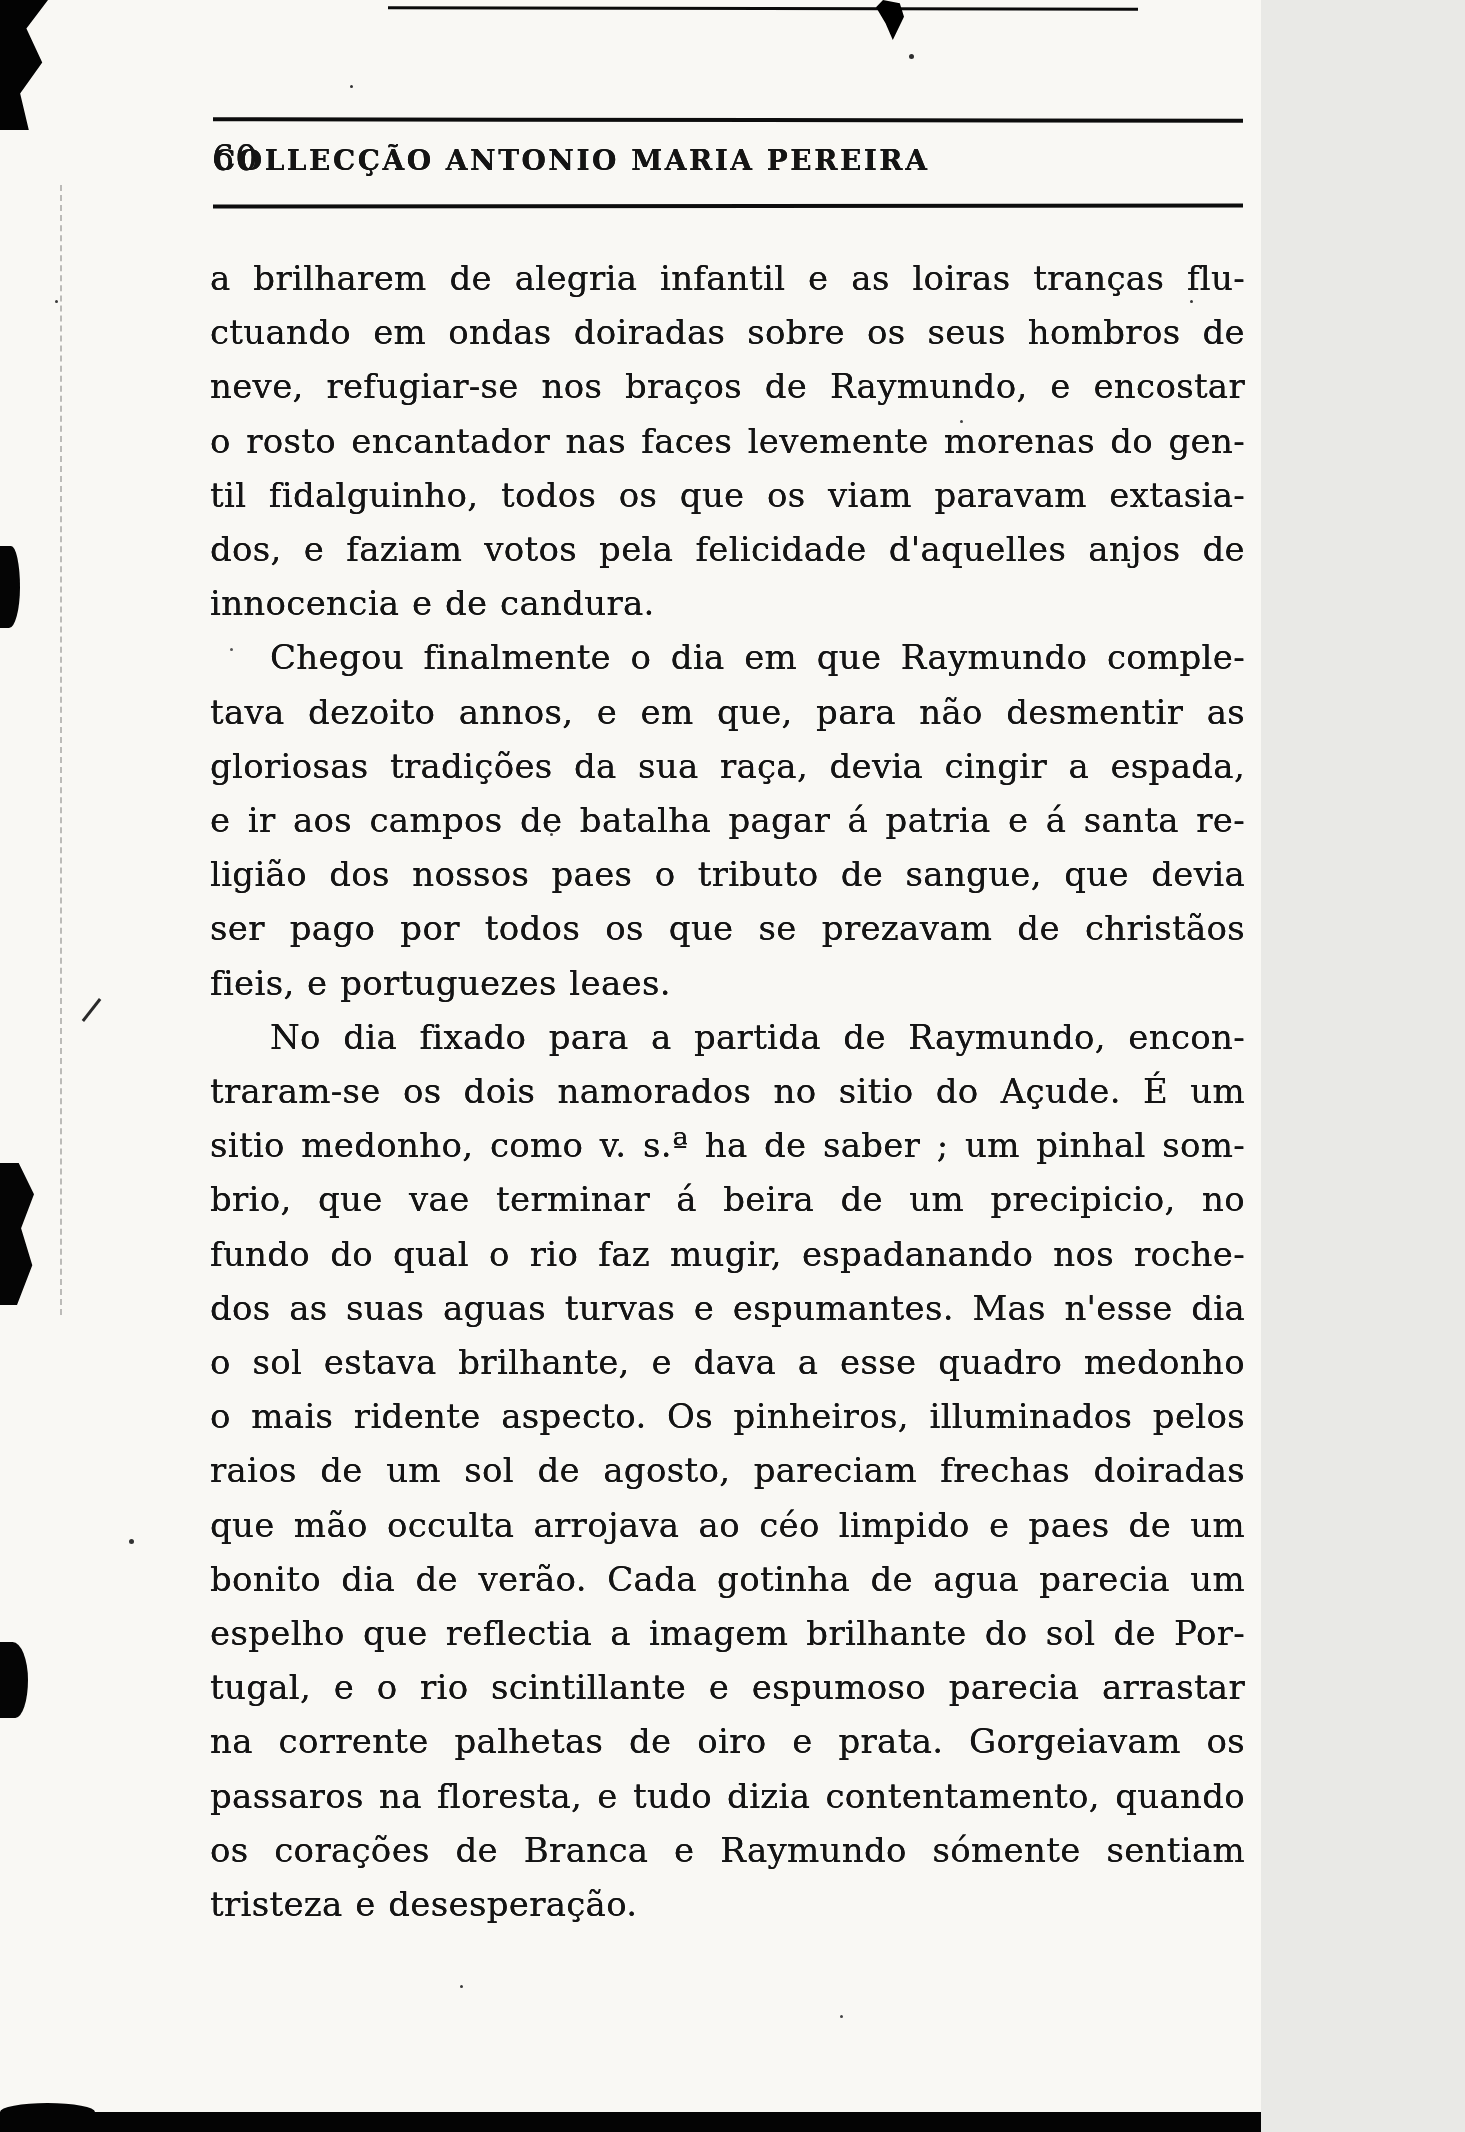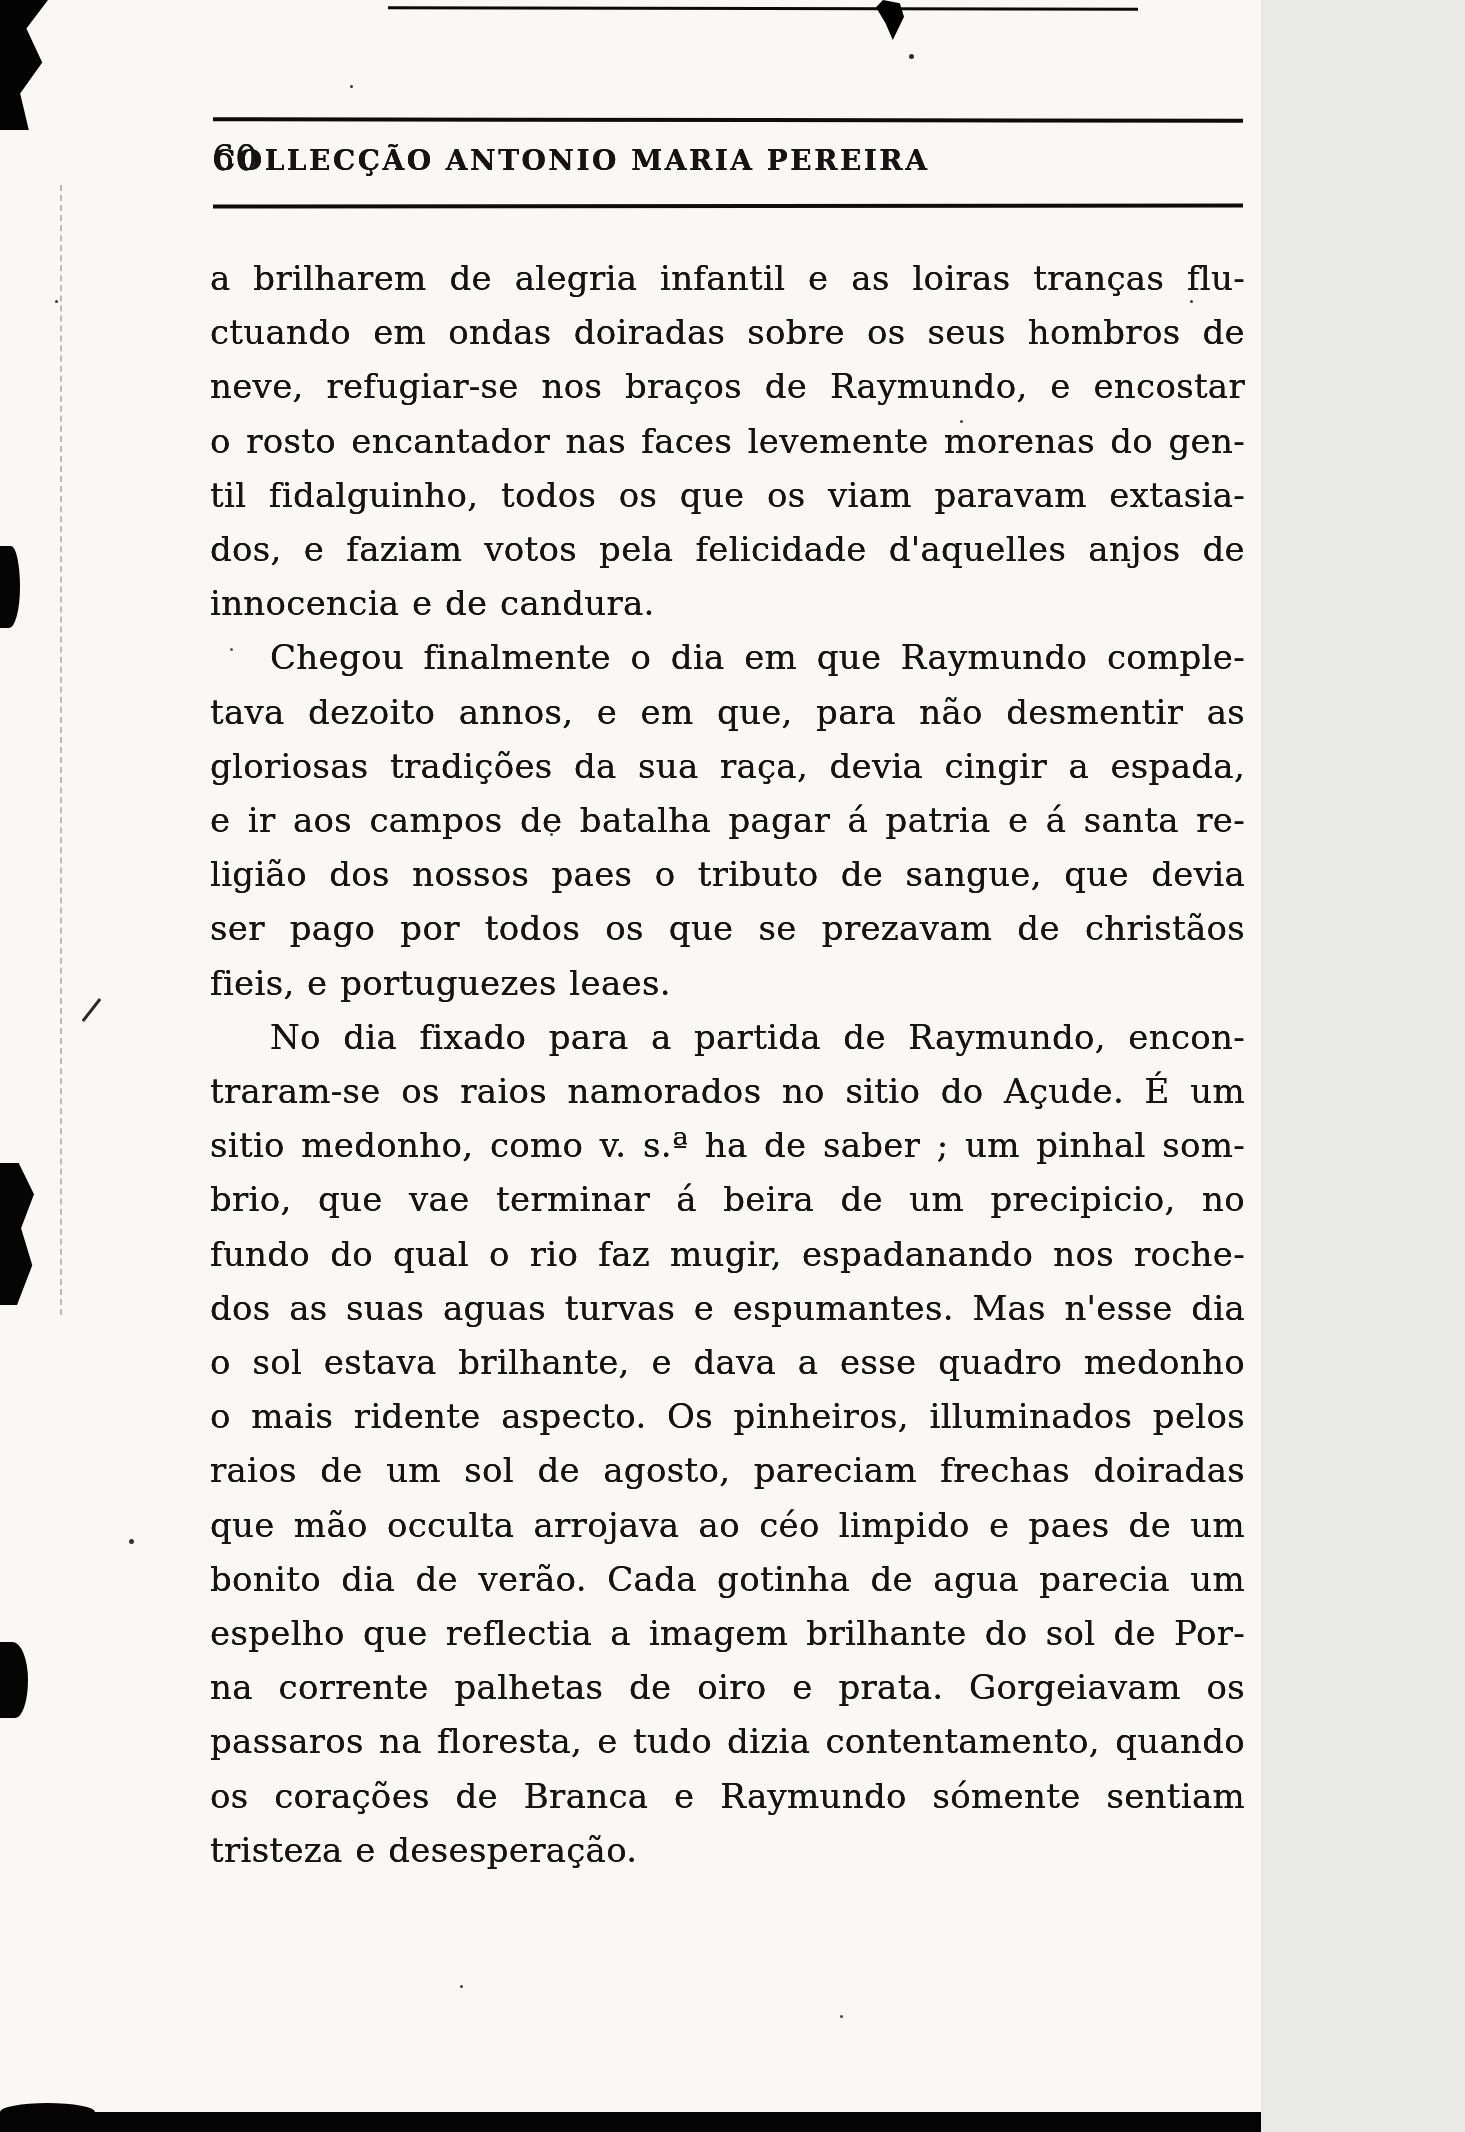--- a/index.html
+++ b/index.html
@@ -189,30 +189,31 @@
       <div class="line">dos, e faziam votos pela felicidade d'aquelles anjos de</div>
       <div class="line last">innocencia e de candura.</div>
       <div class="line indent">Chegou finalmente o dia em que Raymundo comple-</div>
       <div class="line">tava dezoito annos, e em que, para não desmentir as</div>
       <div class="line">gloriosas tradições da sua raça, devia cingir a espada,</div>
       <div class="line">e ir aos campos de batalha pagar á patria e á santa re-</div>
       <div class="line">ligião dos nossos paes o tributo de sangue, que devia</div>
       <div class="line">ser pago por todos os que se prezavam de christãos</div>
       <div class="line last">fieis, e portuguezes leaes.</div>
       <div class="line indent">No dia fixado para a partida de Raymundo, encon-</div>
-      <div class="line">traram-se os raios namorados no sitio do Açude. É um</div>
+      <div class="line">traram-se os dois namorados no sitio do Açude. É um</div>
       <div class="line">sitio medonho, como v. s.ª ha de saber ; um pinhal som-</div>
       <div class="line">brio, que vae terminar á beira de um precipicio, no</div>
       <div class="line">fundo do qual o rio faz mugir, espadanando nos roche-</div>
       <div class="line">dos as suas aguas turvas e espumantes. Mas n'esse dia</div>
       <div class="line">o sol estava brilhante, e dava a esse quadro medonho</div>
       <div class="line">o mais ridente aspecto. Os pinheiros, illuminados pelos</div>
       <div class="line">raios de um sol de agosto, pareciam frechas doiradas</div>
       <div class="line">que mão occulta arrojava ao céo limpido e paes de um</div>
       <div class="line">bonito dia de verão. Cada gotinha de agua parecia um</div>
       <div class="line">espelho que reflectia a imagem brilhante do sol de Por-</div>
+      <div class="line">tugal, e o rio scintillante e espumoso parecia arrastar</div>
       <div class="line">na corrente palhetas de oiro e prata. Gorgeiavam os</div>
       <div class="line">passaros na floresta, e tudo dizia contentamento, quando</div>
       <div class="line">os corações de Branca e Raymundo sómente sentiam</div>
       <div class="line last">tristeza e desesperação.</div>
     </div>
 
 </div>
 
 </body></html>

